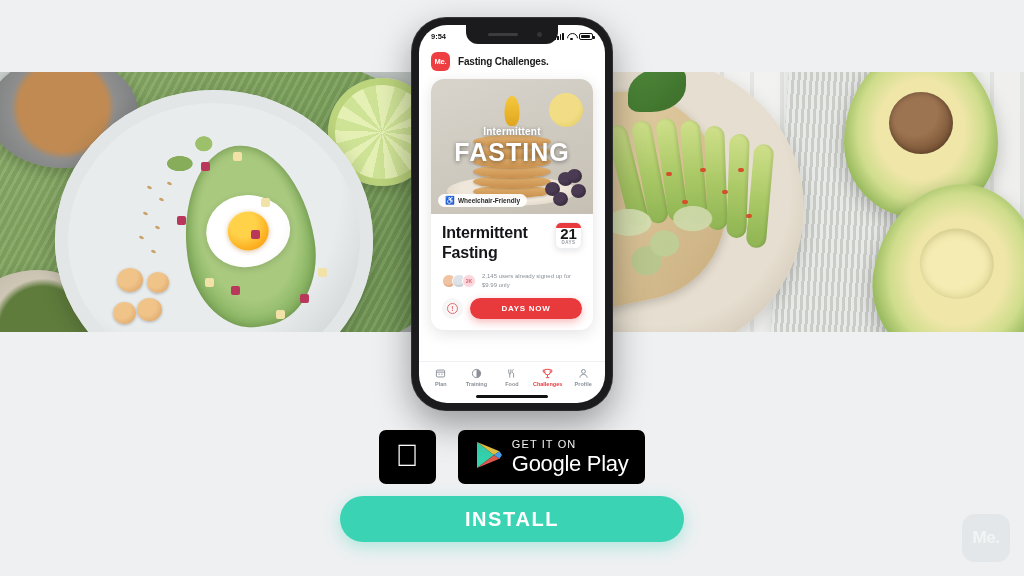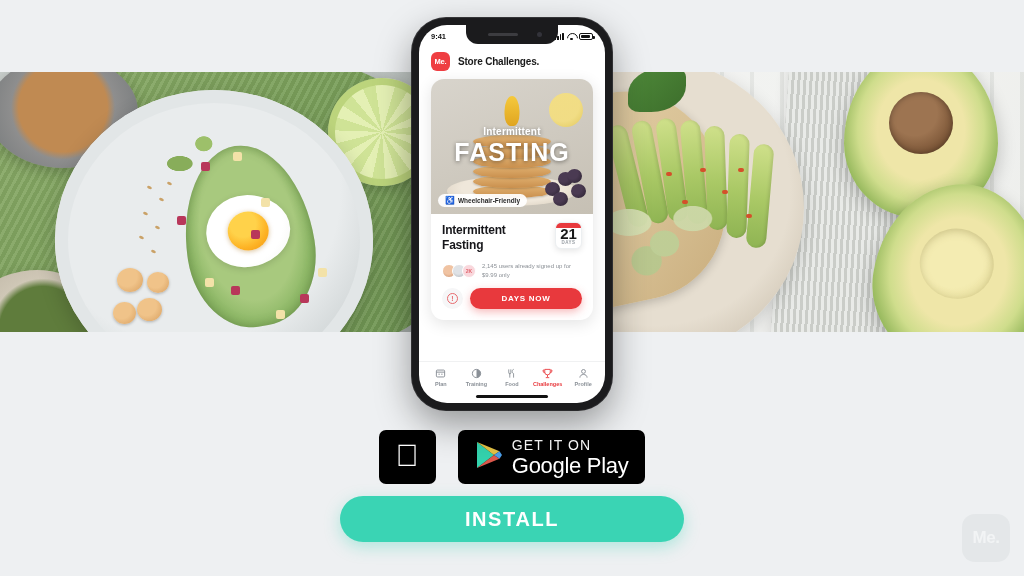--- a/index.html
+++ b/index.html
@@ -302,21 +302,21 @@
     position:absolute; left:7px; bottom:7px;
     display:flex; align-items:center; gap:3px;
     background:rgba(255,255,255,.93);
     border-radius:9px; padding:2.5px 7px;
     font-size:6.5px; font-weight:bold; color:#2a2a2a;
   }
   .acc-icon{ color:#e03b3f; font-size:8px; line-height:1; }
 
   .card-body{ padding:9px 11px 11px; position:relative; }
   .challenge-title{
-    font-size:12px; font-weight:bold; color:#16161a;
+    font-size:16px; font-weight:bold; color:#16161a;
     line-height:1.25; letter-spacing:-.2px;
     max-width:105px;
   }
   .days-badge{
     position:absolute; right:11px; top:8px;
     width:27px; height:27px; border-radius:6px;
     background:#fff; border:1px solid #eceff1;
     box-shadow:0 2px 6px rgba(0,0,0,.1);
     overflow:hidden; text-align:center;
   }
@@ -385,21 +385,21 @@
     position:absolute; left:0; top:430px; width:1024px;
     display:flex; justify-content:center; gap:22px;
   }
   .store-badge{
     height:54px; background:#000; border-radius:7px;
     display:flex; align-items:center; gap:9px;
     padding:0 17px; cursor:pointer;
   }
   .sb-txt{ display:flex; flex-direction:column; line-height:1; }
   .sb-small{ color:#fff; font-size:9.5px; letter-spacing:.1px; }
-  .sb-small.upper{ font-size:14px; letter-spacing:1.1px; }
+  .sb-small.upper{ font-size:11px; letter-spacing:1.1px; }
   .sb-big{ color:#fff; font-size:22px; font-weight:500; letter-spacing:-.3px; margin-top:3px; }
   .apple-glyph{ font-size:31px; color:#fff; line-height:1; margin-top:-4px; }
 
   
   .install-btn{
     position:absolute; left:50%; top:496px; transform:translateX(-50%);
     width:344px; height:46px; border:none; border-radius:23px;
     background:#3ad4b4;
     color:#fff; font-size:20px; font-weight:bold; letter-spacing:1.6px;
     font-family:inherit; cursor:pointer;
@@ -490,38 +490,38 @@
 
 <div class="phone">
   <div class="screen">
 
     <div class="notch">
       <div class="speaker"></div>
       <div class="cam"></div>
     </div>
 
     <div class="statusbar">
-      <span>9:41</span>
+      <span>9:54</span>
       <span class="sb-right">
         <span class="bars">
             <i></i>
             <i></i>
             <i></i>
             <i></i>
           </span>
         <span class="wifi"></span>
         <span class="batt">
             <span></span>
           </span>
       </span>
     </div>
 
     <div class="app-header">
       <div class="me-logo">Me.</div>
-      <div class="app-title">Store Challenges.</div>
+      <div class="app-title">Fasting Challenges.</div>
     </div>
 
     <div class="card">
       <div class="card-media">
         <div class="cm-lemon"></div>
         <div class="cm-plate"></div>
         <div class="pancake-stack">
           <div class="syrup"></div>
           <div class="pc" style="bottom:0;"></div>
           <div class="pc" style="bottom:10px;"></div>

